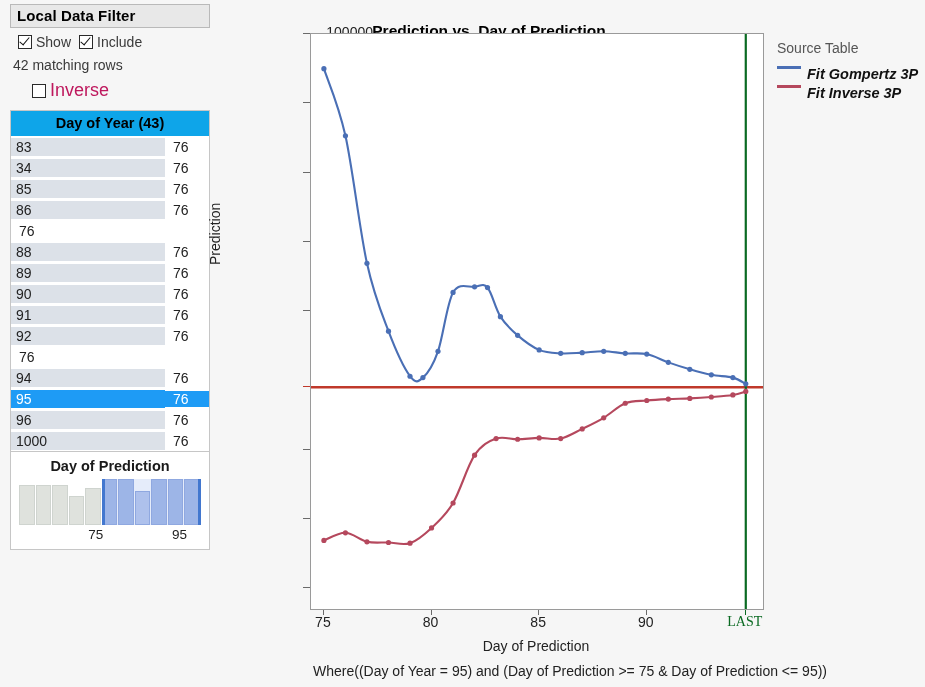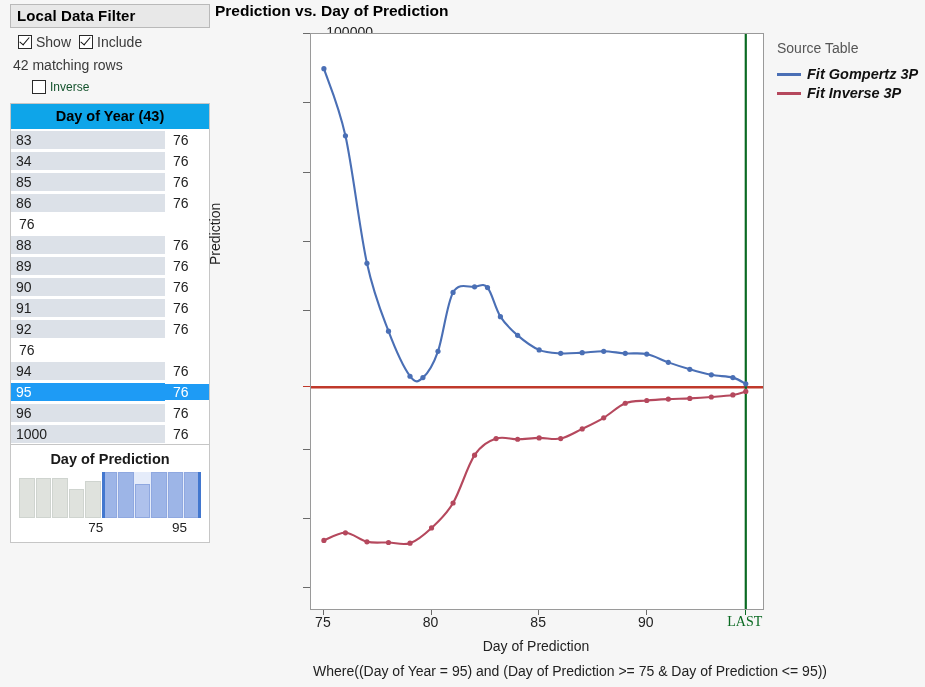--- a/index.html
+++ b/index.html
@@ -63,22 +63,22 @@
   .lf-label { margin-right: 8px; }
   .lf-matching {
     margin: 7px 0 0 3px;
     font-size: 14px;
     color: #3a3a3a;
   }
   .lf-inverse-row {
     display: flex;
     align-items: center;
     margin: 7px 0 0 14px;
-    font-size: 12px;
-    color: #14532d;
+    font-size: 18px;
+    color: #be185d;
     padding-left: 8px;
   }
 
   
   .lf-listbox {
     margin-top: 9px;
     border: 1px solid #c6c6c6;
     background: #fff;
   }
   .lf-list-head {
@@ -179,23 +179,23 @@
   
   #chart-area {
     position: absolute;
     left: 215px;
     top: 0;
     width: 710px;
     height: 687px;
   }
   #chart-title {
     position: absolute;
-    left: 0; top: 2px;
+    left: 0; top: 22px;
     width: 548px;
-    text-align: left;
+    text-align: center;
     font-weight: bold;
     font-size: 15.5px;
     color: #000;
   }
   #plot-frame {
     position: absolute;
     left: 95px;
     top: 33px;
     width: 452px;
     height: 575px;
@@ -259,21 +259,20 @@
     top: 40px;
     font-size: 14px;
   }
   #legend-title {
     color: #555;
     margin-bottom: 10px;
     font-size: 14px;
   }
   .legend-item {
     display: flex;
-    align-items: center;
     margin-bottom: 3px;
     font-weight: bold;
     font-style: italic;
     font-size: 14.5px;
     color: #111;
   }
   .legend-swatch {
     width: 24px;
     height: 3px;
     margin-right: 6px;

